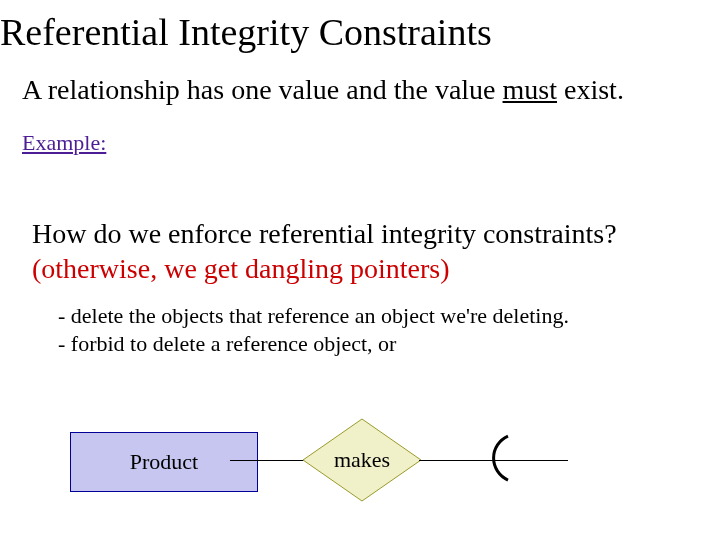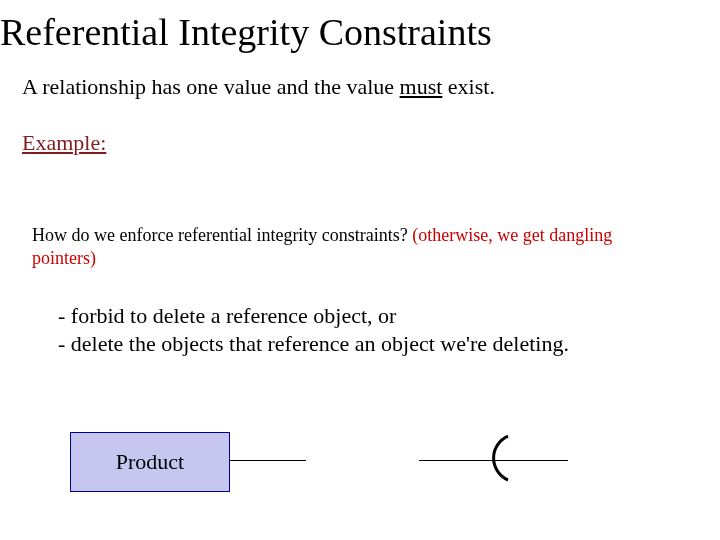--- a/index.html
+++ b/index.html
@@ -22,45 +22,44 @@
     top: 10px;
     left: 0;
     width: 720px;
     text-align: left;
     font-size: 38px;
   }
   .line1 {
     position: absolute;
     top: 74px;
     left: 22px;
-    font-size: 22px;
+    font-size: 28px;
   }
   .underline { text-decoration: underline; }
   .example-label {
     position: absolute;
     top: 130px;
     left: 22px;
     font-size: 22px;
-    color: #7f1d1d;
+    color: #4c1d95;
     text-decoration: underline;
   }
   .example-text {
     position: absolute;
     top: 158px;
     left: 32px;
     font-size: 22px;
   }
   .q-line {
     position: absolute;
     top: 216px;
     left: 32px;
     width: 640px;
-    font-size: 18px;
+    font-size: 28px;
     line-height: 1.25;
-    margin-top: 8px;
   }
   .q-line .aside { color: #cc0000; }
   .bullets {
     position: absolute;
     top: 302px;
     left: 58px;
     font-size: 22px;
     line-height: 1.25;
   }
   .er-label {
@@ -77,21 +76,21 @@
     background: #c6c6f0;
     font-size: 22px;
     display: flex;
     align-items: center;
     justify-content: center;
     box-sizing: border-box;
   }
   .entity-product {
     top: 432px;
     left: 70px;
-    width: 160px;
+    width: 188px;
     height: 60px;
   }
   .entity-company {
     top: 432px;
     left: 568px;
     width: 128px;
     height: 54px;
   }
   .diamond-wrap {
     position: absolute;
@@ -155,31 +154,37 @@
     <span>A relationship has one value and the value </span><span class="underline">must</span><span> exist.</span>
   </div>
 
   <div class="example-label">Example:</div>
 
   <div class="q-line">
     <span>How do we enforce referential integrity constraints? </span><span class="aside">(otherwise, we get dangling pointers)</span>
   </div>
 
   <div class="bullets">
+    <div>- delete the objects that reference an object we're deleting.</div>
     <div>- forbid to delete a reference object, or</div>
-    <div>- delete the objects that reference an object we're deleting.</div>
   </div>
 
 
   <div class="entity entity-product">
     <span>Product</span>
   </div>
 
   <div class="conn-line conn-left"></div>
 
+  <div class="diamond-wrap">
+    <svg class="diamond-shape" viewBox="0 0 120 84">
+      <polygon points="60,1 119,42 60,83 1,42"></polygon>
+    </svg>
+    <div class="diamond-label">makes</div>
+  </div>
 
   <div class="conn-line conn-right"></div>
 
   <svg class="arc-symbol" viewBox="0 0 38 56">
     <path d="M 30 6 A 24 24 0 0 0 30 50" fill="none" stroke="#000" stroke-width="3"></path>
   </svg>
 
 
 </div>
 

